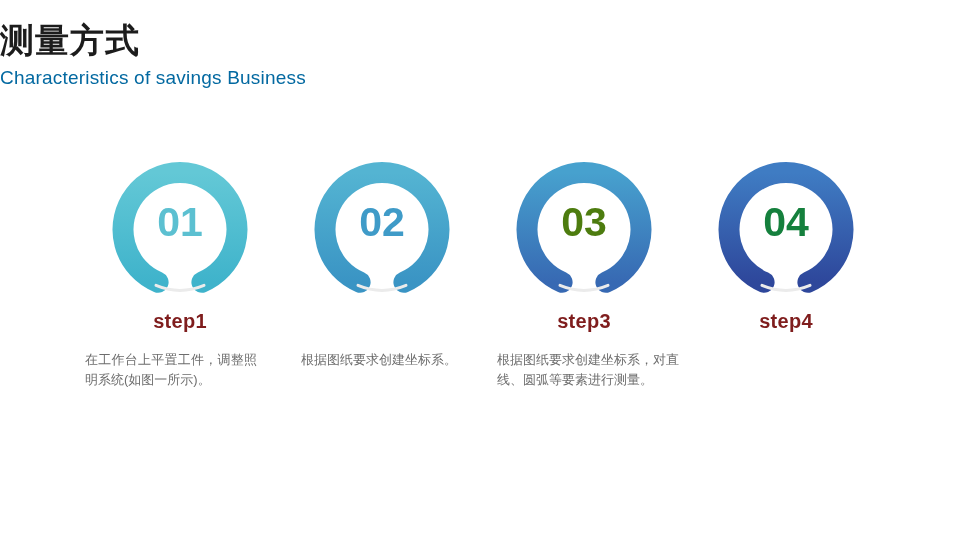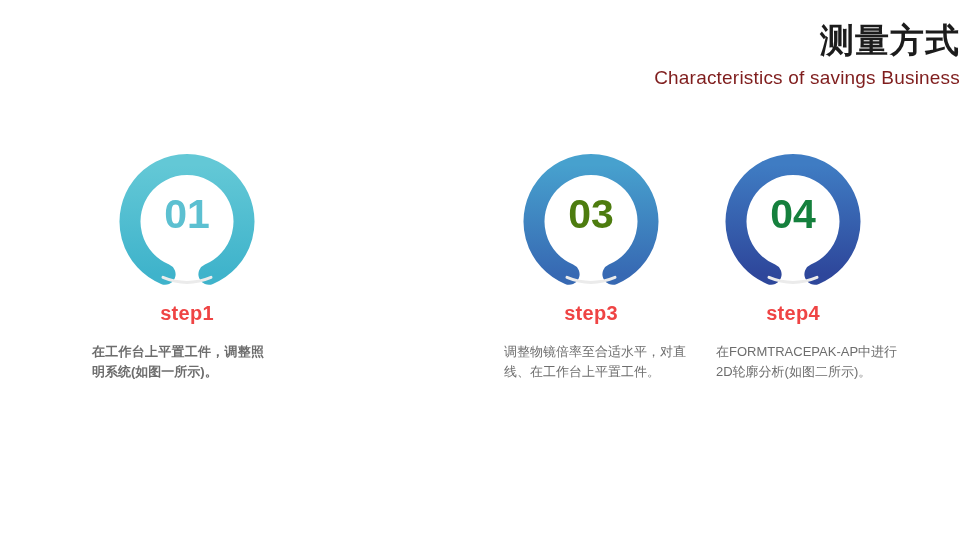--- a/index.html
+++ b/index.html
@@ -20,53 +20,52 @@
     inset: 0;
     background: #ffffff;
   }
 
   
   .header {
     position: absolute;
     top: 18px;
     left: 0;
     width: 960px;
-    text-align: right;
+    text-align: left;
   }
   .title {
     font-size: 34px;
     font-weight: bold;
     color: #1c1c1c;
     letter-spacing: 1px;
     line-height: 44px;
     margin: 0;
   }
   .subtitle {
     font-size: 19px;
-    color: #7f1d1d;
+    color: #0369a1;
     font-weight: normal;
     line-height: 28px;
     margin: 2px 0 0 0;
     letter-spacing: 0.2px;
   }
 
   
   .steps {
     position: absolute;
     top: 150px;
     left: 0;
     width: 960px;
     height: 300px;
   }
   .step {
     position: absolute;
-    top: 0;
+    top: 8px;
     width: 202px;
     height: 300px;
-    margin-left: 7px;
   }
   .step-0 { left: 79px; }
   .step-1 { left: 281px; }
   .step-2 { left: 483px; }
   .step-3 { left: 685px; }
 
   .ring-wrap {
     position: relative;
     width: 202px;
     height: 135px;
@@ -94,35 +93,35 @@
   }
 
   .step-label {
     position: absolute;
     top: 152px;
     left: 0;
     width: 202px;
     text-align: center;
     font-size: 20px;
     font-weight: bold;
-    color: #ef4444;
+    color: #7f1d1d;
     letter-spacing: 0.3px;
   }
 
   .step-desc {
     position: absolute;
     top: 192px;
     width: 172px;
     font-size: 13px;
     line-height: 20px;
     color: #6d6d6d;
     text-align: justify;
     text-justify: inter-ideograph;
   }
-  .step-0 .step-desc { left: 6px;  width: 172px; font-weight: bold; }
+  .step-0 .step-desc { left: 6px;  width: 172px; }
   .step-1 .step-desc { left: 20px; width: 168px; text-align: left; }
   .step-2 .step-desc { left: 14px; width: 182px; }
   .step-3 .step-desc { left: 24px; width: 186px; text-align: left; }
 </style>
 </head>
 <body>
 
 <div class="slide">
 
   <div class="header">
@@ -144,52 +143,65 @@
           <path d="M 48.1 124.2 A 57 57 0 1 1 91.9 124.2" fill="none" stroke="url(#g1)" stroke-width="21" stroke-linecap="round"></path>
           <path d="M 46.0 127.4 A 62 62 0 0 0 94.0 127.4" fill="none" stroke="#ebebeb" stroke-width="3" stroke-linecap="round"></path>
         </svg>
         <div class="ring-number" style="color:#5cc0d1">01</div>
       </div>
       <div class="step-label">step1</div>
       <div class="step-desc">在工作台上平置工件，调整照明系统(如图一所示)。</div>
     </div>
 
     <div class="step step-1">
+      <div class="ring-wrap">
+        <svg class="ring-svg" width="140" height="140" viewBox="0 0 140 140">
+          <defs>
+            <linearGradient id="g2" x1="0" y1="0" x2="0" y2="1">
+              <stop offset="0%" stop-color="#54b4d2"></stop>
+              <stop offset="100%" stop-color="#3a94c4"></stop>
+            </linearGradient>
+          </defs>
+          <path d="M 48.1 124.2 A 57 57 0 1 1 91.9 124.2" fill="none" stroke="url(#g2)" stroke-width="21" stroke-linecap="round"></path>
+          <path d="M 46.0 127.4 A 62 62 0 0 0 94.0 127.4" fill="none" stroke="#ebebeb" stroke-width="3" stroke-linecap="round"></path>
+        </svg>
+        <div class="ring-number" style="color:#3f9bc8">02</div>
+      </div>
+      <div class="step-desc">根据图纸要求创建坐标系。</div>
     </div>
 
     <div class="step step-2">
       <div class="ring-wrap">
         <svg class="ring-svg" width="140" height="140" viewBox="0 0 140 140">
           <defs>
             <linearGradient id="g3" x1="0" y1="0" x2="0" y2="1">
               <stop offset="0%" stop-color="#47a1ce"></stop>
               <stop offset="100%" stop-color="#3769b3"></stop>
             </linearGradient>
           </defs>
           <path d="M 48.1 124.2 A 57 57 0 1 1 91.9 124.2" fill="none" stroke="url(#g3)" stroke-width="21" stroke-linecap="round"></path>
           <path d="M 46.0 127.4 A 62 62 0 0 0 94.0 127.4" fill="none" stroke="#ebebeb" stroke-width="3" stroke-linecap="round"></path>
         </svg>
         <div class="ring-number" style="color:#4d7c0f">03</div>
       </div>
       <div class="step-label">step3</div>
-      <div class="step-desc">调整物镜倍率至合适水平，对直线、在工作台上平置工件。</div>
+      <div class="step-desc">根据图纸要求创建坐标系，对直线、圆弧等要素进行测量。</div>
     </div>
 
     <div class="step step-3">
       <div class="ring-wrap">
         <svg class="ring-svg" width="140" height="140" viewBox="0 0 140 140">
           <defs>
             <linearGradient id="g4" x1="0" y1="0" x2="0" y2="1">
               <stop offset="0%" stop-color="#3f7cc3"></stop>
               <stop offset="100%" stop-color="#2e479b"></stop>
             </linearGradient>
           </defs>
           <path d="M 48.1 124.2 A 57 57 0 1 1 91.9 124.2" fill="none" stroke="url(#g4)" stroke-width="21" stroke-linecap="round"></path>
           <path d="M 46.0 127.4 A 62 62 0 0 0 94.0 127.4" fill="none" stroke="#ebebeb" stroke-width="3" stroke-linecap="round"></path>
         </svg>
         <div class="ring-number" style="color:#15803d">04</div>
       </div>
       <div class="step-label">step4</div>
-      <div class="step-desc">在FORMTRACEPAK-AP中进行2D轮廓分析(如图二所示)。</div>
     </div>
 
   </div>
 </div>
 
 </body></html>

